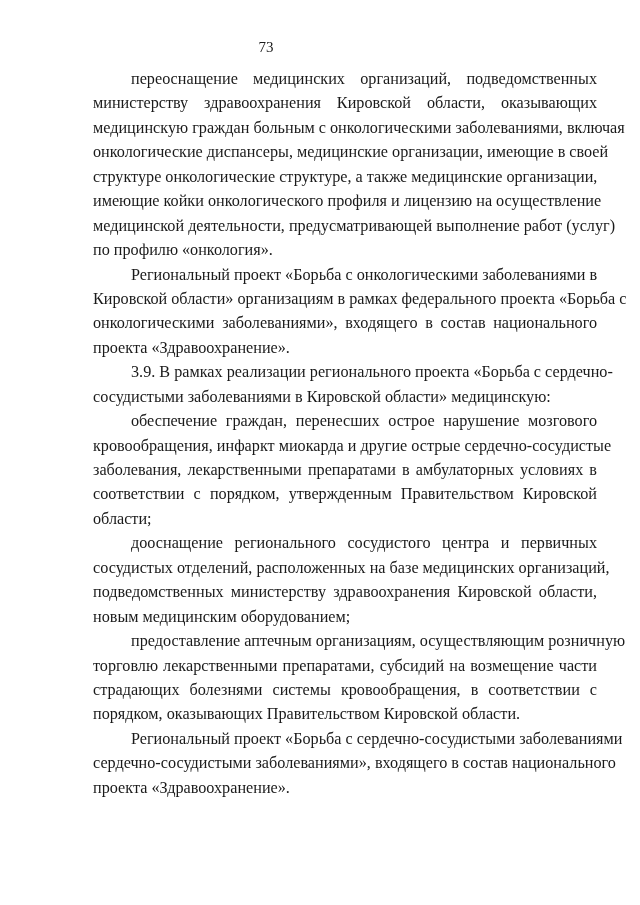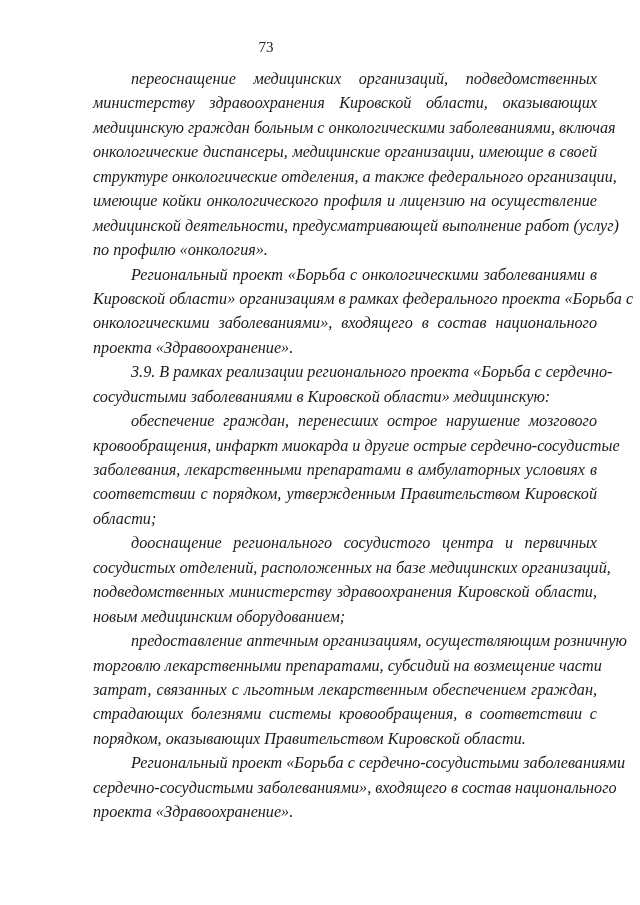--- a/index.html
+++ b/index.html
@@ -8,39 +8,39 @@
   .page-number {
     position: absolute; top: 39px; left: 0; width: 532px; text-align: center;
     font-family: "Liberation Serif", serif; font-size: 15px; color: #1a1a1a;
   }
   .body-text {
     position: absolute; left: 93px; top: 67px; width: 504px;
     font-family: "Liberation Serif", serif; font-size: 16.2px; color: #1a1a1a;
   }
   .line {
     display: block; height: 24.45px; line-height: 24.45px; white-space: nowrap;
-    text-align: justify; text-align-last: justify; font-style: italic;
+    text-align: justify; text-align-last: justify;
   }
   .line.indent { padding-left: 38px; }
   .line.last { text-align-last: left; }
 </style>
 </head>
 <body>
 
 <div class="page">
   <div class="page-number">73</div>
 
   <div class="body-text">
 
     <div>
       <span class="line indent">переоснащение медицинских организаций, подведомственных</span>
       <span class="line">министерству здравоохранения Кировской области, оказывающих</span>
       <span class="line">медицинскую граждан больным с онкологическими заболеваниями, включая</span>
       <span class="line">онкологические диспансеры, медицинские организации, имеющие в своей</span>
-      <span class="line">структуре онкологические отделения, а также федерального организации,</span>
+      <span class="line">структуре онкологические структуре, а также медицинские организации,</span>
       <span class="line">имеющие койки онкологического профиля и лицензию на осуществление</span>
       <span class="line">медицинской деятельности, предусматривающей выполнение работ (услуг)</span>
       <span class="line last">по профилю «онкология».</span>
     </div>
 
     <div>
       <span class="line indent">Региональный проект «Борьба с онкологическими заболеваниями в</span>
       <span class="line">Кировской области» организациям в рамках федерального проекта «Борьба с</span>
       <span class="line">онкологическими заболеваниями», входящего в состав национального</span>
       <span class="line last">проекта «Здравоохранение».</span>
@@ -62,21 +62,20 @@
     <div>
       <span class="line indent">дооснащение регионального сосудистого центра и первичных</span>
       <span class="line">сосудистых отделений, расположенных на базе медицинских организаций,</span>
       <span class="line">подведомственных министерству здравоохранения Кировской области,</span>
       <span class="line last">новым медицинским оборудованием;</span>
     </div>
 
     <div>
       <span class="line indent">предоставление аптечным организациям, осуществляющим розничную</span>
       <span class="line">торговлю лекарственными препаратами, субсидий на возмещение части</span>
-      <span class="line">затрат, связанных с льготным лекарственным обеспечением граждан,</span>
       <span class="line">страдающих болезнями системы кровообращения, в соответствии с</span>
       <span class="line last">порядком, оказывающих Правительством Кировской области.</span>
     </div>
 
     <div>
       <span class="line indent">Региональный проект «Борьба с сердечно-сосудистыми заболеваниями</span>
       <span class="line">сердечно-сосудистыми заболеваниями», входящего в состав национального</span>
       <span class="line last">проекта «Здравоохранение».</span>
     </div>
   </div>

